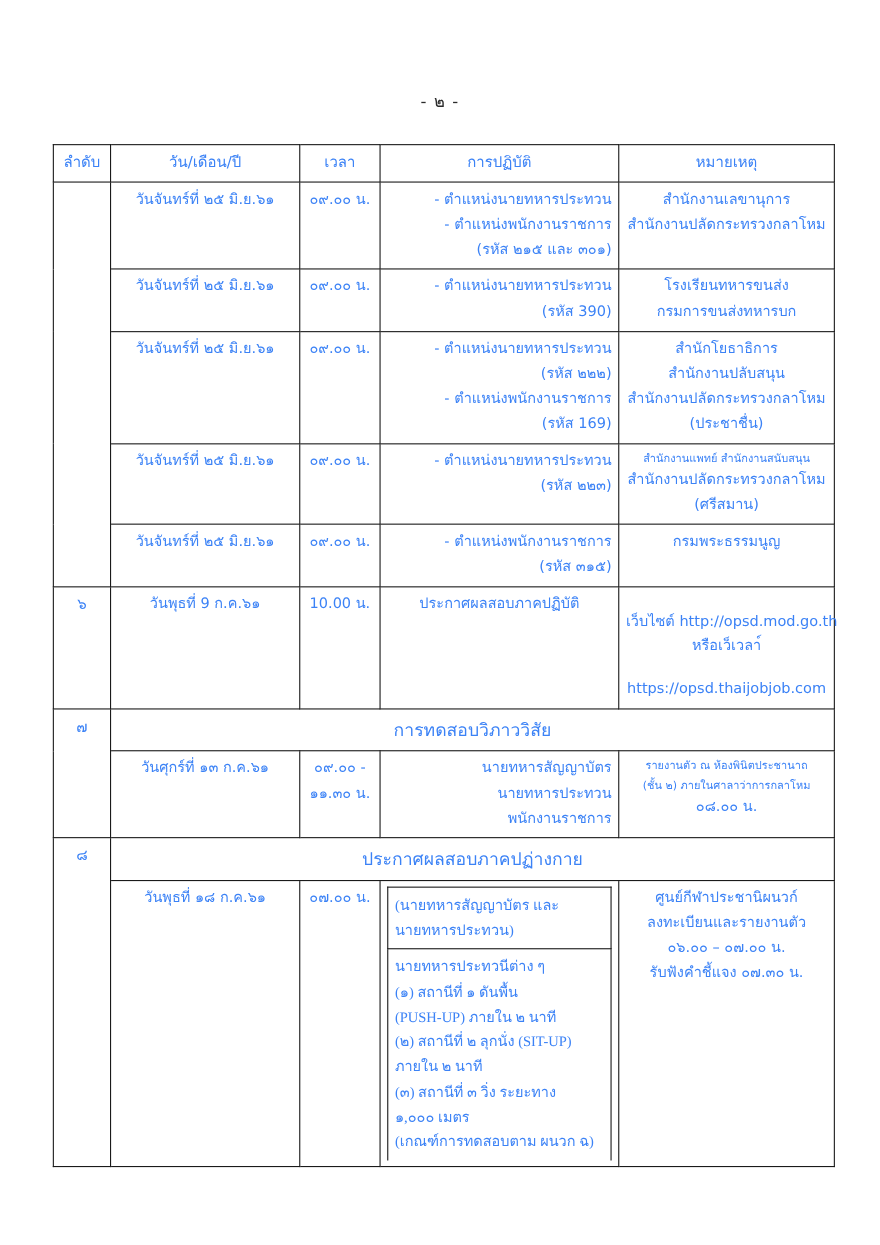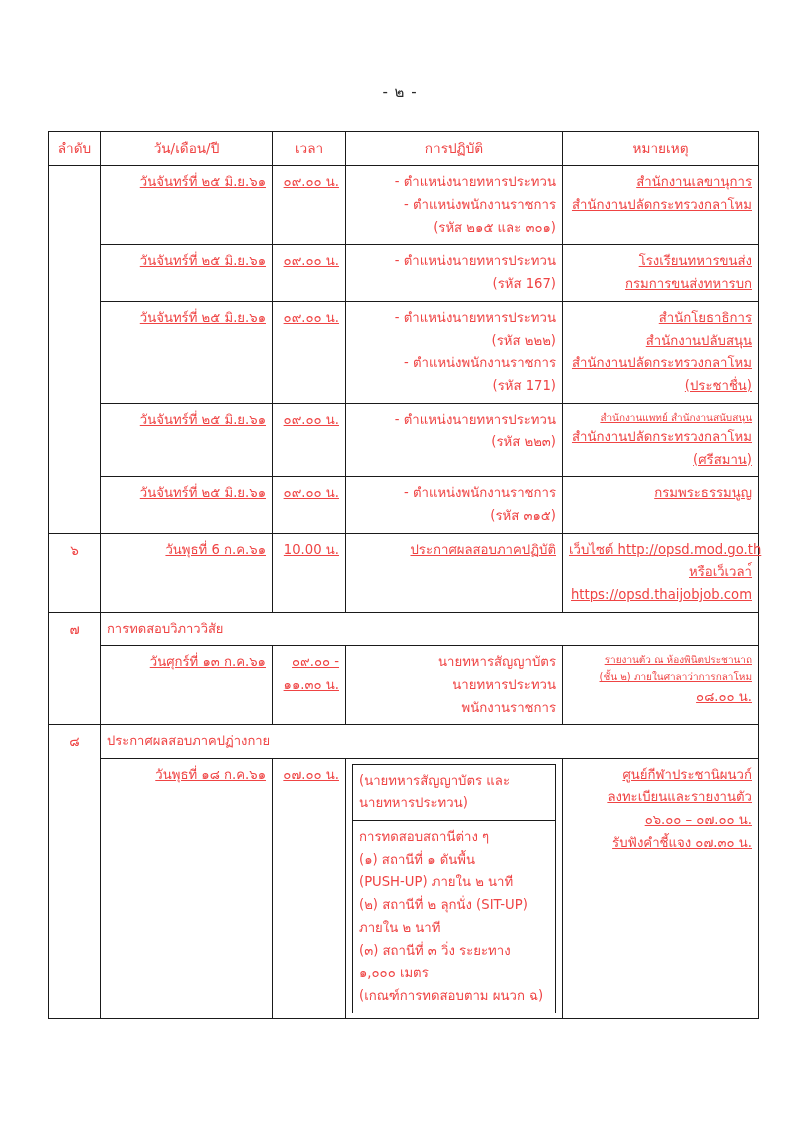--- a/index.html
+++ b/index.html
@@ -36,21 +36,21 @@
     position: absolute;
     left: 48px;
     top: 131px;
     width: 710px;
   }
   table.schedule {
     border-collapse: collapse;
     width: 710px;
     table-layout: fixed;
     font-size: 13.2px;
-    color: #ef4444;
+    color: #3b82f6;
   }
   table.schedule col.c1 { width: 52px; }
   table.schedule col.c2 { width: 172px; }
   table.schedule col.c3 { width: 73px; }
   table.schedule col.c4 { width: 217px; }
   table.schedule col.c5 { width: 196px; }
 
   table.schedule td, table.schedule th {
     border: 1px solid #1a1a1a;
     padding: 5px 6px;
@@ -58,54 +58,57 @@
     font-weight: normal;
     line-height: 1.72;
   }
   th.head {
     text-align: center;
     vertical-align: middle;
     padding: 6px 4px;
     font-size: 13.6px;
     height: 20px;
   }
-  .ctr { text-align: right; text-decoration: underline; }
+  .ctr { text-align: center; }
   .lft { text-align: right; }
   td.seq {
     text-align: center;
     vertical-align: top;
     padding-top: 7px;
     font-size: 13.6px;
   }
   .line { display: block; white-space: nowrap; }
   .section-head {
+    text-align: center;
     vertical-align: middle;
-    font-size: 13px;
+    font-size: 16px;
     padding: 6px 4px;
   }
   .nested {
     border-collapse: collapse;
     width: 100%;
     table-layout: fixed;
   }
   .nested td {
     border: none;
     border-bottom: 1px solid #1a1a1a;
     padding: 4px 4px 5px 2px;
     line-height: 1.72;
     vertical-align: top;
   }
   .nested tr:last-child td { border-bottom: none; }
   td.nestholder {
     padding: 0;
     vertical-align: top;
+    font-family: Liberation Serif, serif;
   }
   .urlline {
     font-family: "DejaVu Sans", "Liberation Sans", sans-serif;
     white-space: nowrap;
+    margin-top: 16px;
   }
   .tiny { font-size: 10px; }
 </style>
 </head>
 <body>
 
 <div class="page">
 
   <div class="page-number">- ๒ -</div>
 
@@ -150,40 +153,40 @@
 
         <tr>
           <td class="ctr">
             <span class="line">วันจันทร์ที่ ๒๕ มิ.ย.๖๑</span>
           </td>
           <td class="ctr">
             <span class="line">๐๙.๐๐ น.</span>
           </td>
           <td class="lft">
             <span class="line">- ตำแหน่งนายทหารประทวน</span>
-            <span class="line">(รหัส 167)</span>
+            <span class="line">(รหัส 390)</span>
           </td>
           <td class="ctr">
             <span class="line">โรงเรียนทหารขนส่ง</span>
             <span class="line">กรมการขนส่งทหารบก</span>
           </td>
         </tr>
 
         <tr>
           <td class="ctr">
             <span class="line">วันจันทร์ที่ ๒๕ มิ.ย.๖๑</span>
           </td>
           <td class="ctr">
             <span class="line">๐๙.๐๐ น.</span>
           </td>
           <td class="lft">
             <span class="line">- ตำแหน่งนายทหารประทวน</span>
             <span class="line">(รหัส ๒๒๒)</span>
             <span class="line">- ตำแหน่งพนักงานราชการ</span>
-            <span class="line">(รหัส 171)</span>
+            <span class="line">(รหัส 169)</span>
           </td>
           <td class="ctr">
             <span class="line">สำนักโยธาธิการ</span>
             <span class="line">สำนักงานปลับสนุน</span>
             <span class="line">สำนักงานปลัดกระทรวงกลาโหม</span>
             <span class="line">(ประชาชื่น)</span>
           </td>
         </tr>
 
         <tr>
@@ -216,21 +219,21 @@
             <span class="line">(รหัส ๓๑๕)</span>
           </td>
           <td class="ctr">
             <span class="line">กรมพระธรรมนูญ</span>
           </td>
         </tr>
 
         <tr>
           <td class="seq">๖</td>
           <td class="ctr">
-            <span class="line">วันพุธที่ 6 ก.ค.๖๑</span>
+            <span class="line">วันพุธที่ 9 ก.ค.๖๑</span>
           </td>
           <td class="ctr">
             <span class="line">10.00 น.</span>
           </td>
           <td class="ctr">
             <span class="line">ประกาศผลสอบภาคปฏิบัติ</span>
           </td>
           <td class="ctr">
             <span class="line urlline">เว็บไซต์ http://opsd.mod.go.th</span>
             <span class="line">หรือเว็เวลา์</span>
@@ -279,21 +282,21 @@
             <table class="nested">
               <tbody>
                   <tr>
                 <td>
                   <span class="line">(นายทหารสัญญาบัตร และ</span>
                   <span class="line">นายทหารประทวน)</span>
                 </td>
               </tr>
               <tr>
                 <td>
-                  <span class="line">การทดสอบสถานีต่าง ๆ</span>
+                  <span class="line">นายทหารประทวนีต่าง ๆ</span>
                   <span class="line">(๑) สถานีที่ ๑ ดันพื้น</span>
                   <span class="line">(PUSH-UP) ภายใน ๒ นาที</span>
                   <span class="line">(๒) สถานีที่ ๒ ลุกนั่ง (SIT-UP)</span>
                   <span class="line">ภายใน ๒ นาที</span>
                   <span class="line">(๓) สถานีที่ ๓ วิ่ง ระยะทาง</span>
                   <span class="line">๑,๐๐๐ เมตร</span>
                   <span class="line">(เกณฑ์การทดสอบตาม ผนวก ฉ)</span>
                 </td>
               </tr>
             </tbody>

